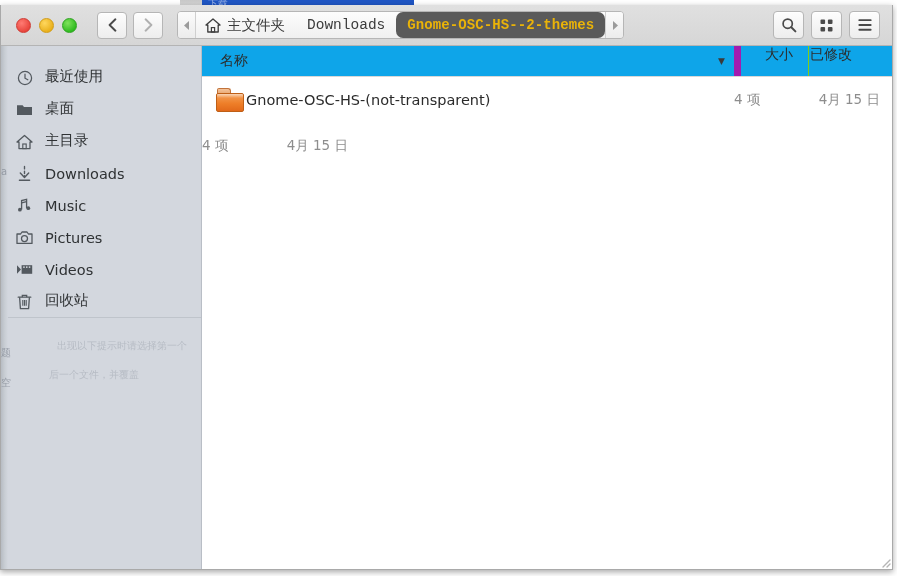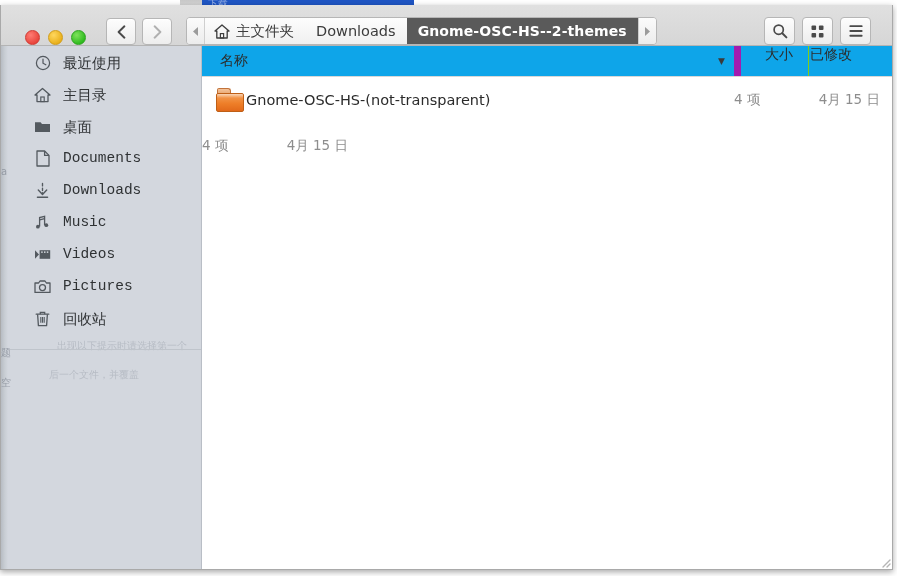--- a/index.html
+++ b/index.html
@@ -83,25 +83,26 @@
     white-space: nowrap;
   }
 
   
   #headerbar {
     height: 41px;
     min-height: 41px;
     background: linear-gradient(#e0e0e0, #d6d6d6);
     border-bottom: 1px solid #b4b4b4;
     display: flex;
-    align-items: flex-end;
-    padding: 0 18px;
+    align-items: center;
+    padding: 0 9px;
     box-sizing: border-box;
     position: relative;
     z-index: 5;
+    font-family: Liberation Mono, monospace;
   }
 
   .traffic {
     display: flex;
     align-items: center;
     gap: 8px;
     margin-left: 6px;
     margin-right: 20px;
   }
   .tl {
@@ -155,24 +156,25 @@
     align-items: center;
     gap: 6px;
     padding: 0 11px;
     font-size: 14.5px;
     color: #3b3b3b;
     white-space: nowrap;
   }
   .crumb.home { padding-left: 9px; }
   .crumb.active {
     background: #5a5a5a;
-    color: #ffffff;
+    color: #eab308;
     font-weight: bold;
     font-size: 14px;
     letter-spacing: .1px;
+    border-radius: 7px;
   }
 
   .header-right {
     margin-left: auto;
     display: flex;
     gap: 7px;
     padding-right: 3px;
   }
   .btn.sq { width: 31px; height: 28px; }
 
@@ -190,28 +192,27 @@
     min-width: 201px;
     background: #d3d7de;
     border-right: 1px solid #b9bec6;
     padding-top: 8px;
     box-sizing: border-box;
     position: relative;
     overflow: hidden;
   }
   .side-item {
     display: flex;
-    align-items: flex-start;
+    align-items: flex-end;
     height: 32px;
-    padding-left: 33px;
+    padding-left: 15px;
     gap: 12px;
     cursor: default;
     position: relative;
     z-index: 2;
-    font-family: Liberation Mono, monospace;
   }
   .side-icon {
     width: 17px;
     height: 17px;
     display: flex;
     align-items: center;
     justify-content: center;
     color: #53595f;
     flex: none;
   }
@@ -480,46 +481,37 @@
           <svg width="16" height="16" viewBox="0 0 16 16">
             <circle cx="8" cy="8" r="6.6" fill="none" stroke="#53595f" stroke-width="1.25"></circle>
             <path d="M8 4.2 L8 8.2 L10.8 9.8" fill="none" stroke="#53595f" stroke-width="1.25" stroke-linecap="round"></path>
           </svg>
         </span>
         <span class="side-label">最近使用</span>
       </div>
 
       <div class="side-item">
         <span class="side-icon">
+          <svg width="17" height="15" viewBox="0 0 17 15">
+            <path d="M1 3.2 L1 13 L16 13 L16 5 L8 5 L6.6 3.2 Z" fill="#53595f"></path>
+          </svg>
+        </span>
+        <span class="side-label">桌面</span>
+      </div>
+
+      <div class="side-item">
+        <span class="side-icon">
           <svg width="17" height="16" viewBox="0 0 17 16">
             <path d="M8.5 1.4 L16 8 L14 8 L14 14.6 L3 14.6 L3 8 L1 8 Z" fill="none" stroke="#53595f" stroke-width="1.3" stroke-linejoin="round"></path>
             <rect x="6.8" y="10" width="3.4" height="4.6" fill="none" stroke="#53595f" stroke-width="1.15"></rect>
           </svg>
         </span>
         <span class="side-label">主目录</span>
       </div>
 
-      <div class="side-item">
-        <span class="side-icon">
-          <svg width="17" height="15" viewBox="0 0 17 15">
-            <path d="M1 3.2 L1 13 L16 13 L16 5 L8 5 L6.6 3.2 Z" fill="#53595f"></path>
-          </svg>
-        </span>
-        <span class="side-label">桌面</span>
-      </div>
-
-      <div class="side-item">
-        <span class="side-icon">
-          <svg width="14" height="17" viewBox="0 0 14 17">
-            <path d="M1 1 L8.6 1 L13 5.4 L13 16 L1 16 Z" fill="none" stroke="#53595f" stroke-width="1.3" stroke-linejoin="round"></path>
-            <path d="M8.6 1 L8.6 5.4 L13 5.4" fill="none" stroke="#53595f" stroke-width="1.3" stroke-linejoin="round"></path>
-          </svg>
-        </span>
-        <span class="side-label">Documents</span>
-      </div>
 
       <div class="side-item">
         <span class="side-icon">
           <svg width="15" height="17" viewBox="0 0 15 17">
             <path d="M7.5 1.5 L7.5 11.5" stroke="#53595f" stroke-width="1.35" stroke-linecap="round" stroke-dasharray="2.4 2.2"></path>
             <path d="M3.3 8 L7.5 12.4 L11.7 8" fill="none" stroke="#53595f" stroke-width="1.4" stroke-linecap="round" stroke-linejoin="round"></path>
             <path d="M2.4 15.2 L12.6 15.2" stroke="#53595f" stroke-width="1.35" stroke-linecap="round"></path>
           </svg>
         </span>
         <span class="side-label">Downloads</span>
@@ -528,43 +520,43 @@
       <div class="side-item">
         <span class="side-icon">
           <svg width="17" height="15" viewBox="0 0 17 15">
             <path d="M5.6 11.6 L5.6 2.6 L10.6 1.4 L10.6 10" fill="none" stroke="#53595f" stroke-width="1.3"></path>
             <circle cx="3.9" cy="11.7" r="1.9" fill="#53595f"></circle>
             <circle cx="12.3" cy="10.2" r="1.9" fill="#53595f"></circle>
             <path d="M5.6 4.8 L10.6 3.6" stroke="#53595f" stroke-width="1.3"></path>
           </svg>
         </span>
         <span class="side-label">Music</span>
+      </div>
+
+      <div class="side-item">
+        <span class="side-icon">
+          <svg width="17" height="15" viewBox="0 0 17 15">
+            <path d="M1 4 L4.6 4 L6 2 L11 2 L12.4 4 L16 4 L16 13.4 L1 13.4 Z" fill="none" stroke="#53595f" stroke-width="1.3" stroke-linejoin="round"></path>
+            <circle cx="8.5" cy="8.6" r="3" fill="none" stroke="#53595f" stroke-width="1.3"></circle>
+          </svg>
+        </span>
+        <span class="side-label">Pictures</span>
       </div>
 
       <div class="side-item">
         <span class="side-icon">
           <svg width="17" height="13" viewBox="0 0 17 13">
             <path d="M1 2.2 L1 10.8 L5 6.5 Z" fill="#53595f"></path>
             <rect x="5.6" y="2.2" width="10.6" height="8.6" fill="#53595f"></rect>
             <rect x="7.2" y="3.4" width="1.5" height="1.5" fill="#d3d7de"></rect>
             <rect x="10" y="3.4" width="1.5" height="1.5" fill="#d3d7de"></rect>
             <rect x="12.8" y="3.4" width="1.5" height="1.5" fill="#d3d7de"></rect>
           </svg>
         </span>
         <span class="side-label">Videos</span>
-      </div>
-
-      <div class="side-item">
-        <span class="side-icon">
-          <svg width="17" height="15" viewBox="0 0 17 15">
-            <path d="M1 4 L4.6 4 L6 2 L11 2 L12.4 4 L16 4 L16 13.4 L1 13.4 Z" fill="none" stroke="#53595f" stroke-width="1.3" stroke-linejoin="round"></path>
-            <circle cx="8.5" cy="8.6" r="3" fill="none" stroke="#53595f" stroke-width="1.3"></circle>
-          </svg>
-        </span>
-        <span class="side-label">Pictures</span>
       </div>
 
       <div class="side-item">
         <span class="side-icon">
           <svg width="15" height="16" viewBox="0 0 15 16">
             <path d="M1.2 3.2 L13.8 3.2" stroke="#53595f" stroke-width="1.3" stroke-linecap="round"></path>
             <path d="M5.3 3.2 L5.3 1.4 L9.7 1.4 L9.7 3.2" fill="none" stroke="#53595f" stroke-width="1.25"></path>
             <path d="M2.6 3.2 L3.4 14.6 L11.6 14.6 L12.4 3.2" fill="none" stroke="#53595f" stroke-width="1.3" stroke-linejoin="round"></path>
             <path d="M5.8 6 L5.8 11.8 M7.5 6 L7.5 11.8 M9.2 6 L9.2 11.8" stroke="#53595f" stroke-width="1.1"></path>
           </svg>

